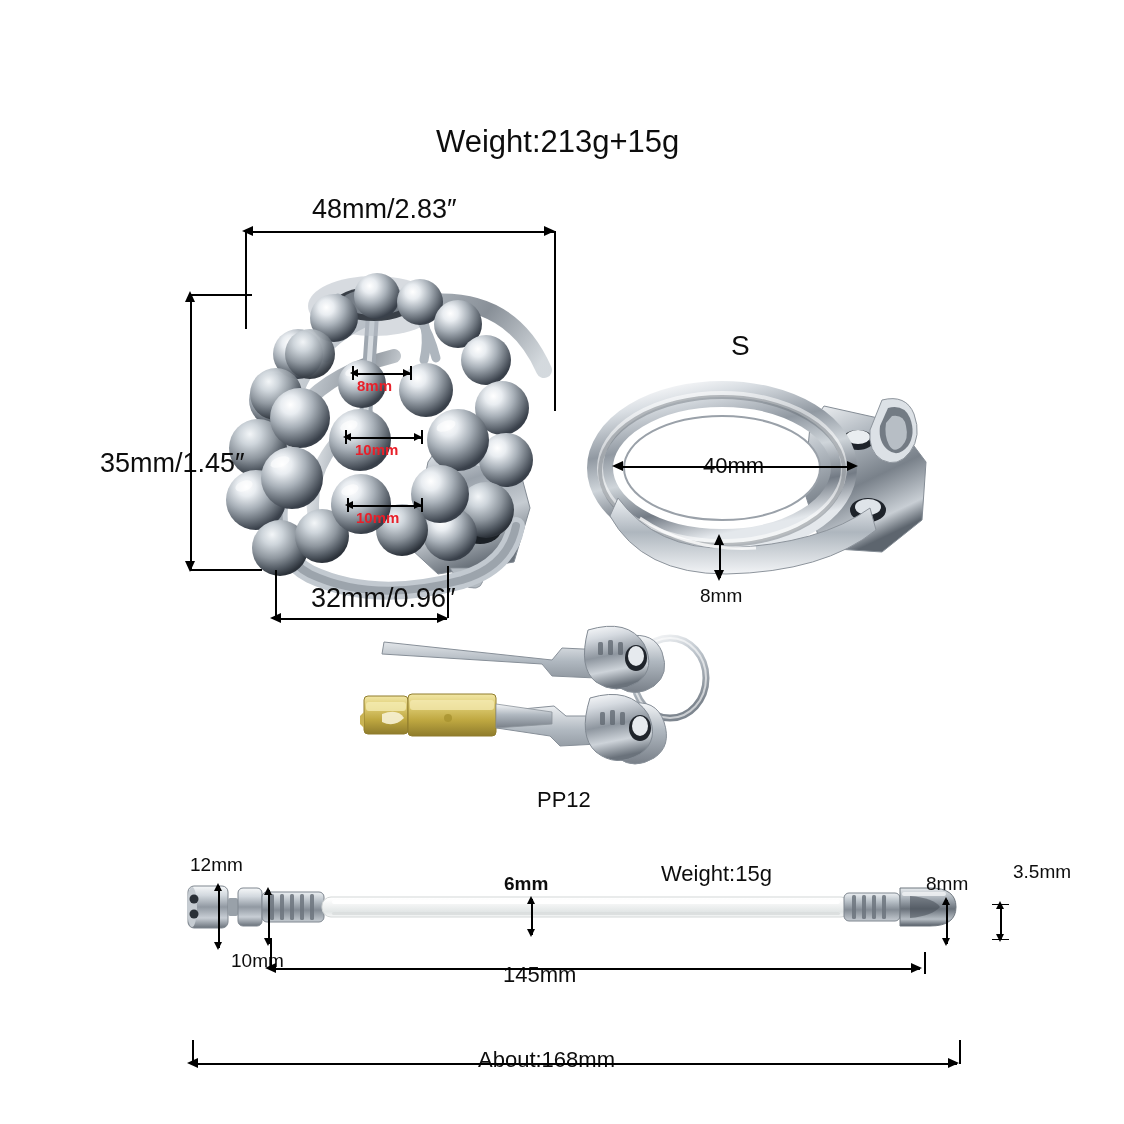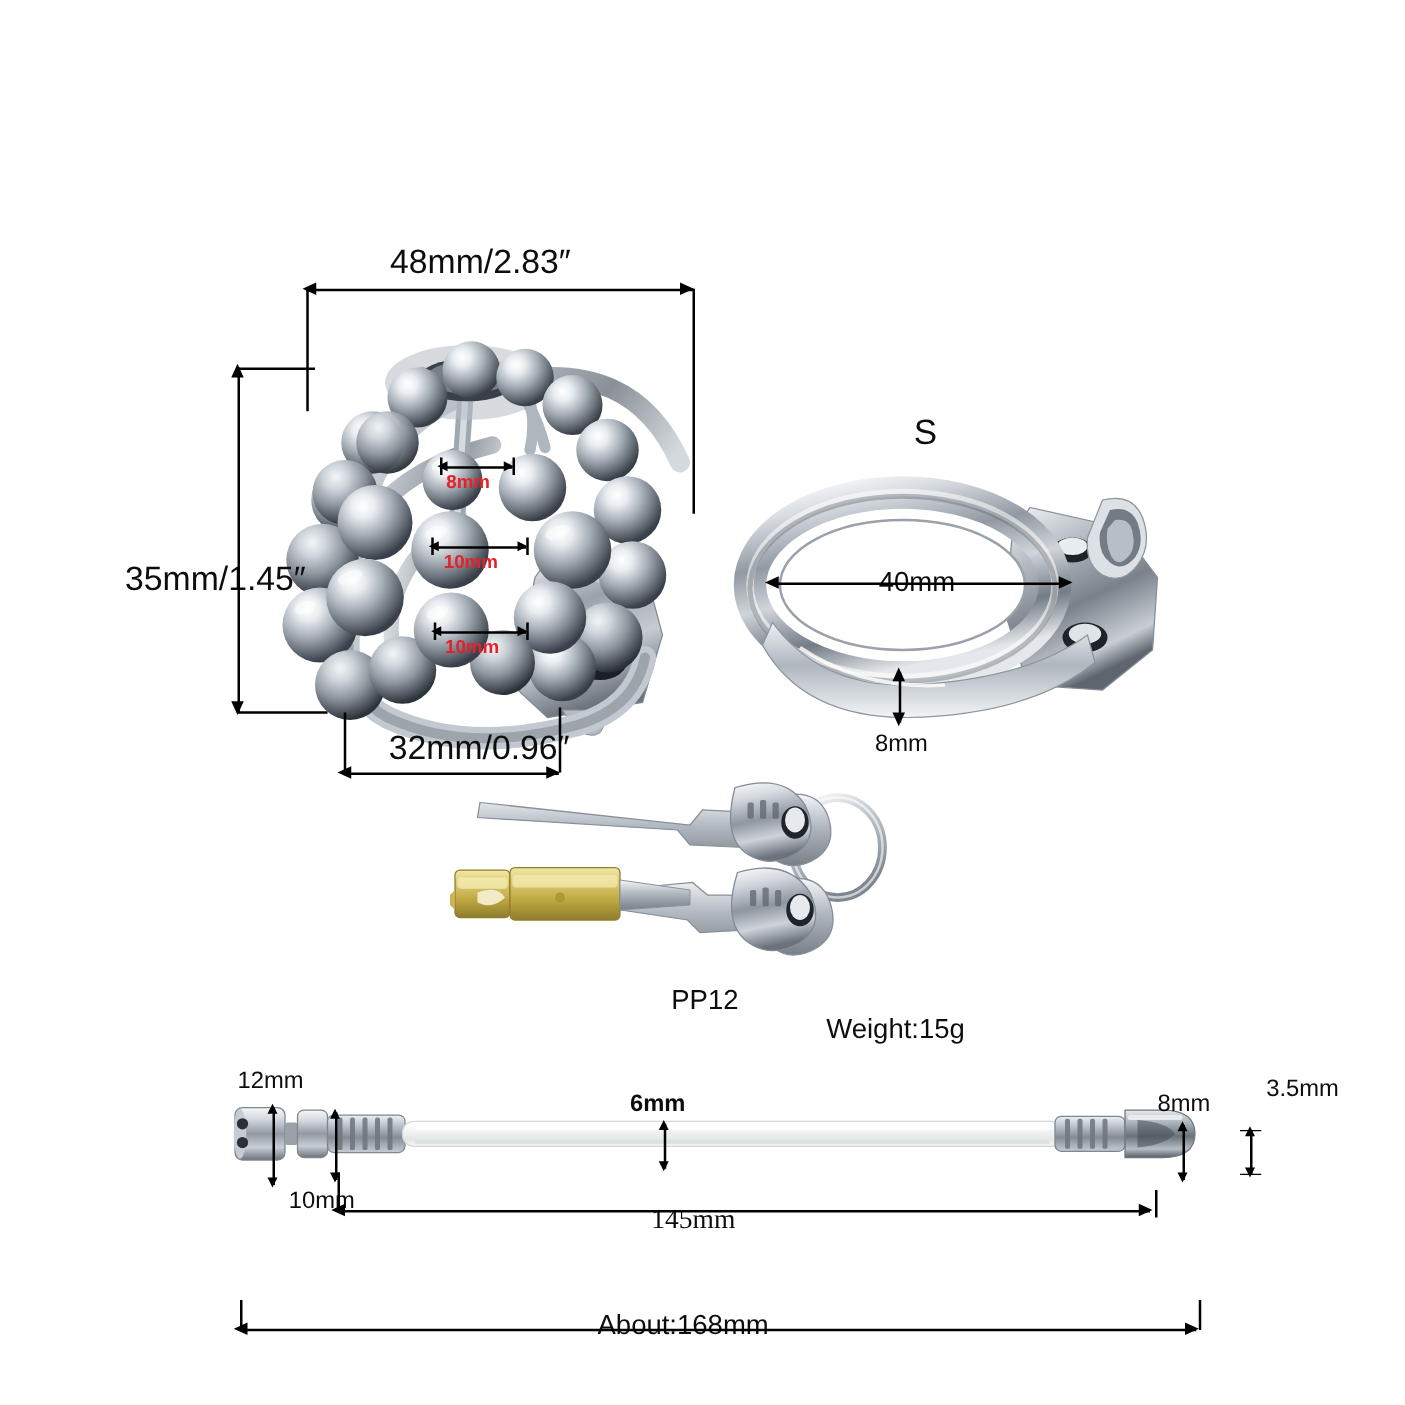--- a/index.html
+++ b/index.html
@@ -96,20 +96,21 @@
 
   
   .art { position: absolute; }
   svg { display: block; overflow: visible; }
 </style>
 </head>
 <body>
 
 <div id="canvas">
 
+  <div class="lbl t-weight" style="left:436px; top:126px;">Weight:213g+15g</div>
 
   <div class="art" style="left:214px; top:262px;">
     <svg width="380" height="330" viewBox="0 0 380 330">
       <defs>
         <radialGradient id="bead" cx="34%" cy="28%" r="72%">
           <stop offset="0%" stop-color="#ffffff"></stop>
           <stop offset="22%" stop-color="#e9edf1"></stop>
           <stop offset="52%" stop-color="#a9b1b9"></stop>
           <stop offset="78%" stop-color="#6d757e"></stop>
           <stop offset="100%" stop-color="#39404a"></stop>
@@ -373,21 +374,21 @@
       <rect x="14" y="82" width="40" height="9" rx="3" fill="#f6edb6" opacity="0.75"></rect>
       <rect x="58" y="80" width="84" height="10" rx="3" fill="#f6edb6" opacity="0.7"></rect>
       <path d="M12 92 L8 96 L8 104 L12 108 Z" fill="#c9b354"></path>
       <path d="M30 94 q16 -6 22 4 q-10 10 -22 4 Z" fill="#f7f2d5" opacity="0.9"></path>
       <circle cx="96" cy="98" r="4" fill="#a8922f" opacity="0.8"></circle>
       <path d="M144 84 L200 92 L200 104 L144 108 Z" fill="url(#keyBlade)" stroke="#8b939b" stroke-width="0.8"></path>
     </svg>
   </div>
 
   <div class="lbl t-dim-med" style="left:537px; top:777px;">PP12</div>
-  <div class="lbl t-dim-med" style="left:661px; top:800px;">Weight:15g</div>
+  <div class="lbl t-dim-med" style="left:661px; top:851px;">Weight:15g</div>
 
   <div class="art" style="left:184px; top:872px;">
     <svg width="780" height="70" viewBox="0 0 780 70">
       <defs>
         <linearGradient id="capG" x1="0" y1="0" x2="0" y2="1">
           <stop offset="0%" stop-color="#f6f8f9"></stop>
           <stop offset="22%" stop-color="#d3d9df"></stop>
           <stop offset="50%" stop-color="#9199a2"></stop>
           <stop offset="76%" stop-color="#c8ced5"></stop>
           <stop offset="100%" stop-color="#6b737c"></stop>
@@ -469,21 +470,21 @@
   <div class="arrow arr-sm-u" style="left:942px; top:897px;"></div>
   <div class="arrow arr-sm-d" style="left:942px; top:938px;"></div>
 
   <div class="dimline-v" style="left:1000px; top:904px; height:36px;"></div>
   <div class="arrow arr-sm-u" style="left:996px; top:901px;"></div>
   <div class="arrow arr-sm-d" style="left:996px; top:934px;"></div>
   <div class="tick-h" style="left:992px; top:904px; width:17px;"></div>
   <div class="tick-h" style="left:992px; top:939px; width:17px;"></div>
   <div class="lbl t-dim-sm" style="left:1013px; top:862px;">3.5mm</div>
 
-  <div class="lbl t-dim-med" style="left:521px; top:952px;font-family:Liberation Serif, serif;">145mm</div>
+  <div class="lbl t-dim-med" style="left:503px; top:952px;">145mm</div>
   <div class="dimline-h" style="left:270px; top:968px; width:650px;"></div>
   <div class="arrow arr-l" style="left:265px; top:963px;"></div>
   <div class="arrow arr-r" style="left:911px; top:963px;"></div>
   <div class="dimline-v" style="left:270px; top:938px; height:30px;"></div>
   <div class="dimline-v" style="left:924px; top:952px; height:22px;"></div>
 
   <div class="lbl t-dim-med" style="left:478px; top:1037px;">About:168mm</div>
   <div class="dimline-h" style="left:192px; top:1063px; width:765px;"></div>
   <div class="arrow arr-l" style="left:187px; top:1058px;"></div>
   <div class="arrow arr-r" style="left:948px; top:1058px;"></div>

